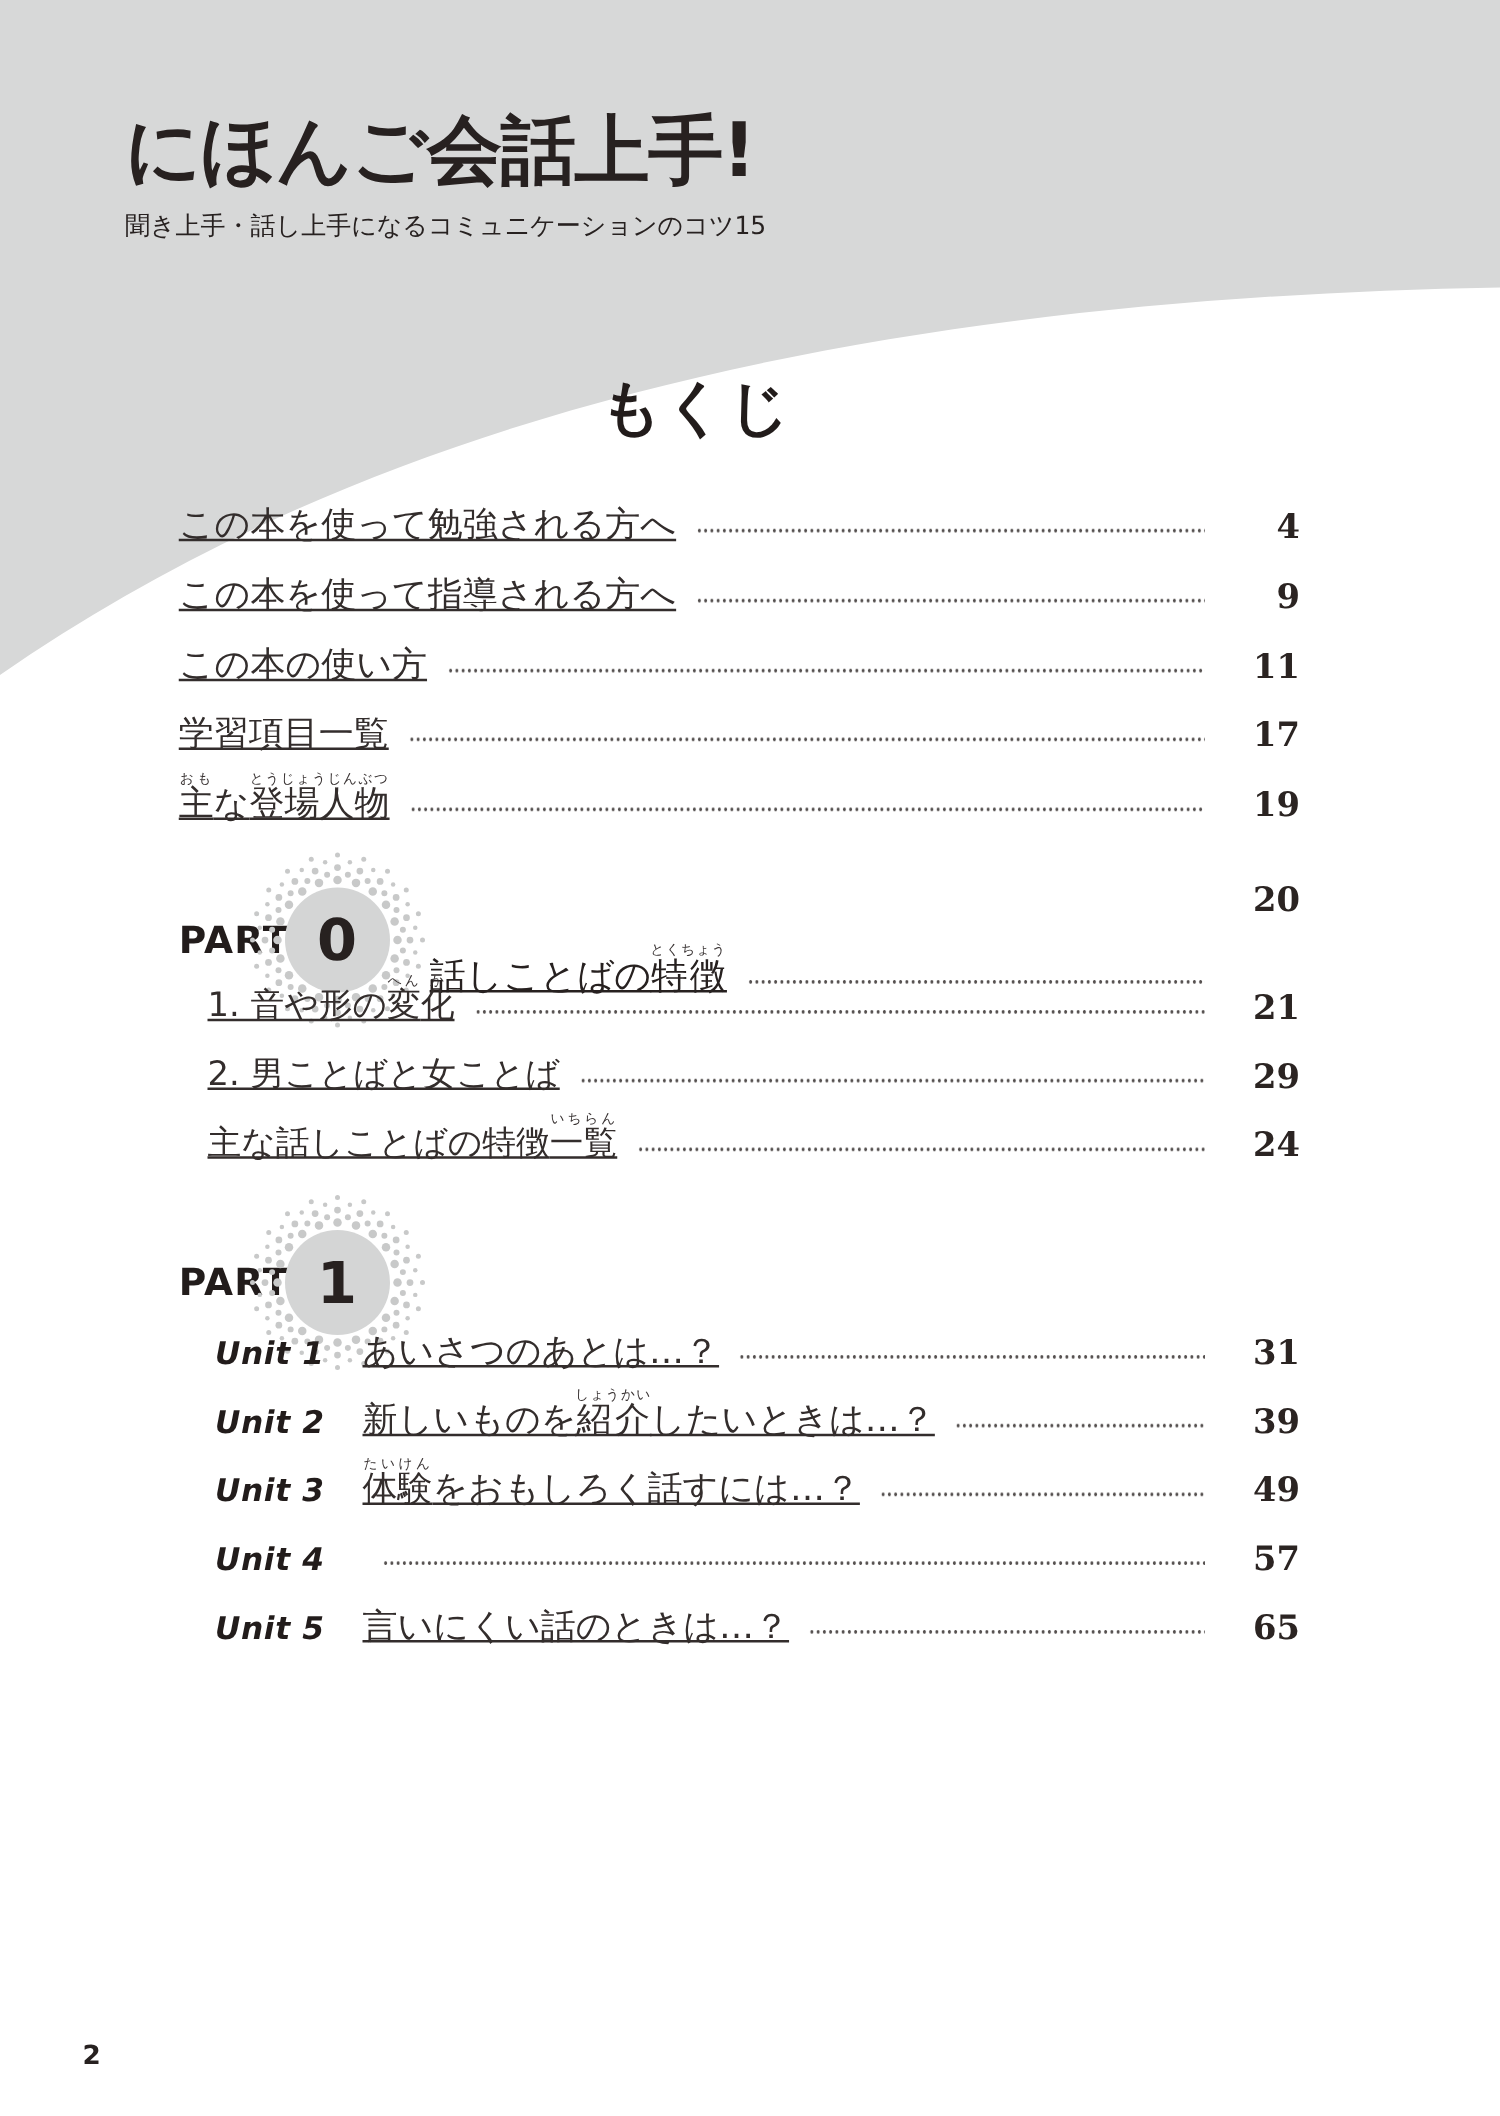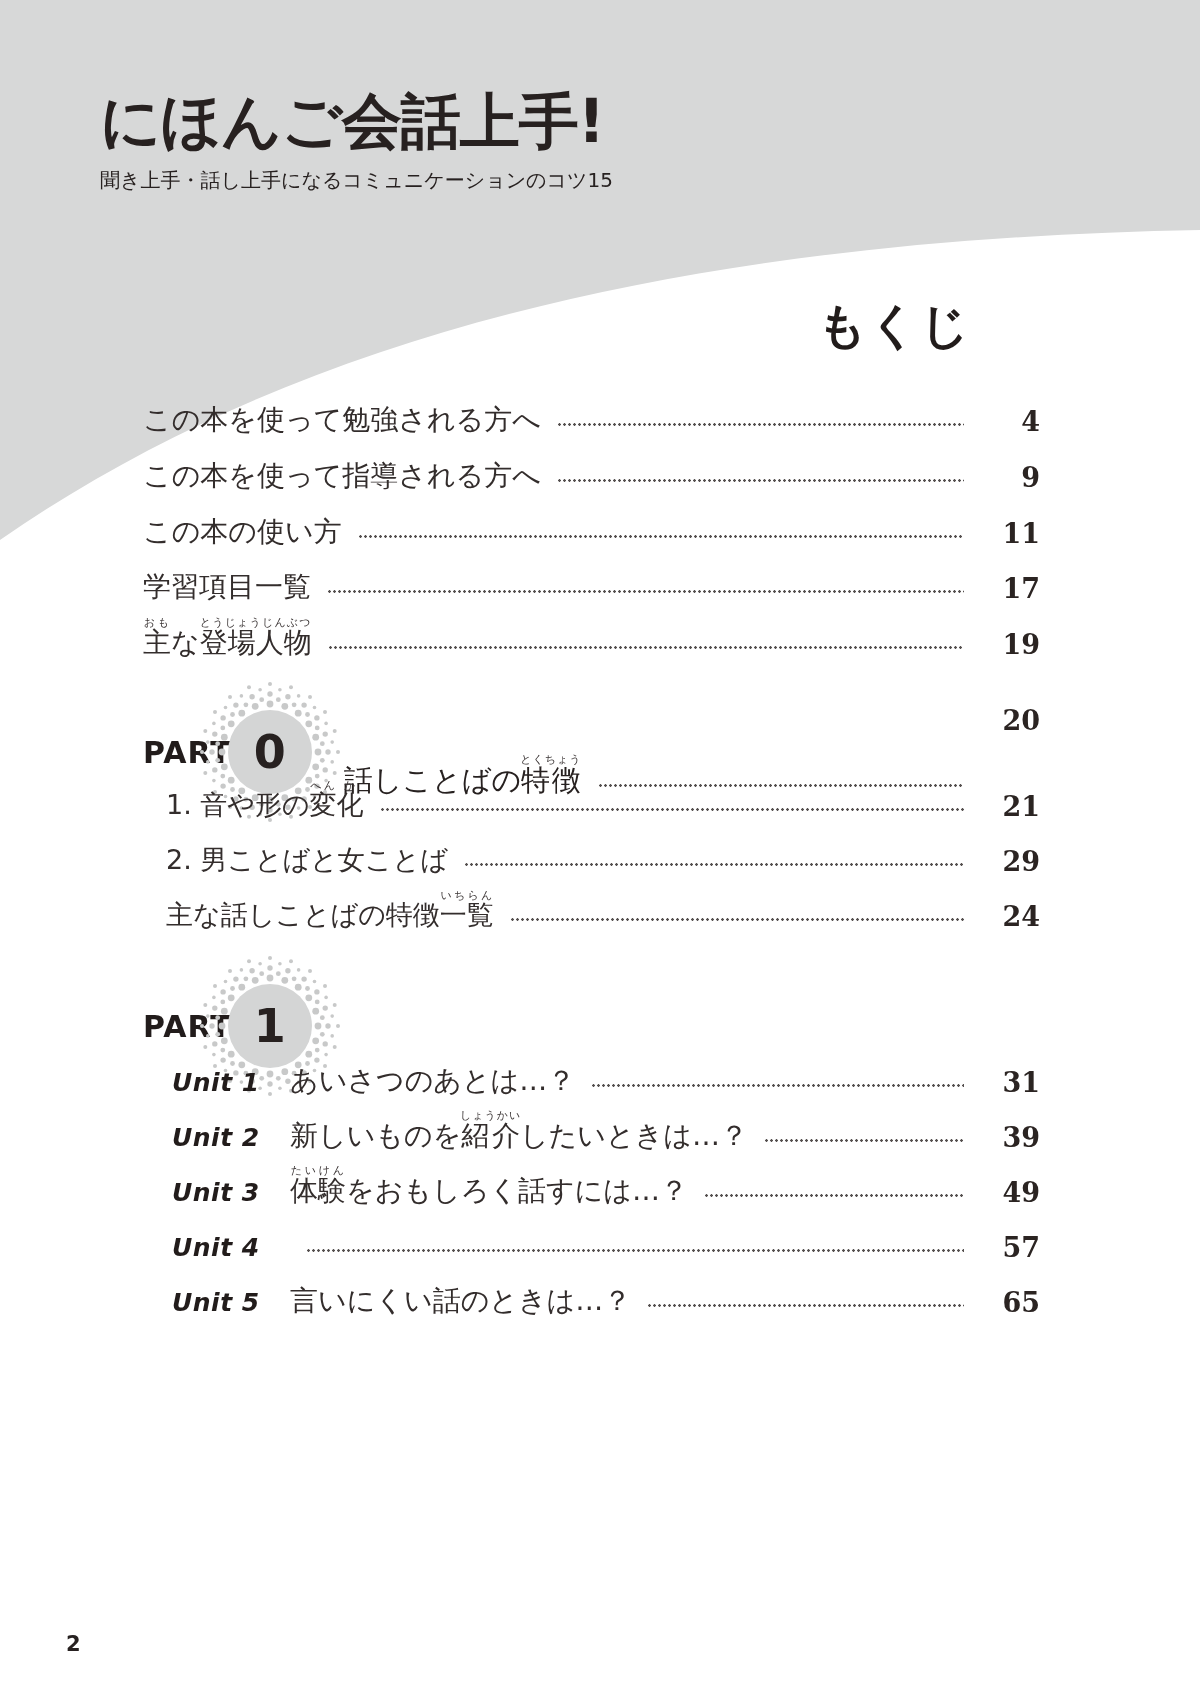--- a/index.html
+++ b/index.html
@@ -6,25 +6,25 @@
   html,body { background:#ffffff; }
   .page {
     position:relative; width:1200px; height:1693px; background:#ffffff;
     font-family:"DejaVu Sans","Liberation Sans",sans-serif;
     color:#272120; overflow:hidden;
   }
   .header-curve { position:absolute; top:0; left:0; display:block; }
   .book-header { position:absolute; left:100px; top:84px; }
   .book-title { font-size:60px; font-weight:bold; letter-spacing:-1px; line-height:1.25; color:#272120; }
   .book-subtitle { font-size:20px; font-weight:normal; margin-top:8px; color:#272120; }
-  .toc-heading { position:absolute; left:143px; top:294px; width:828px; text-align:right;
+  .toc-heading { position:absolute; left:143px; top:294px; width:828px; text-align:center;
     font-size:48px; font-weight:bold; color:#221c1b; letter-spacing:2px; }
 
   .toc-row { position:absolute; display:flex; align-items:flex-end; }
-  .row-title { font-size:28px; line-height:1.25; color:#332d2c; white-space:nowrap; }
+  .row-title { font-size:28px; line-height:1.25; color:#332d2c; white-space:nowrap;text-decoration:underline; }
   .item-row .row-title { font-size:27px; }
   .leader {
     flex:1 1 auto; height:3px; margin:0 12px 11px 16px; align-self:flex-end;
     background-image:radial-gradient(circle,#55504f 1.15px,transparent 1.5px);
     background-size:5px 3px; background-position:0 50%; background-repeat:repeat-x;
   }
   .row-page {
     flex:0 0 64px; width:64px; text-align:right; white-space:nowrap;
     font-family:"DejaVu Serif","Liberation Serif",serif;
     font-size:27px; font-weight:bold; line-height:1.1; color:#2b2422;

